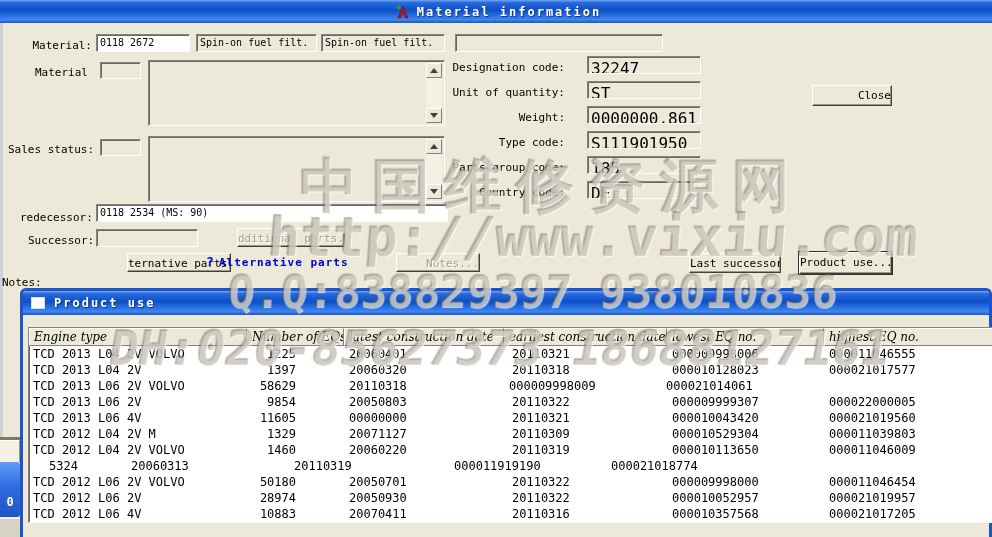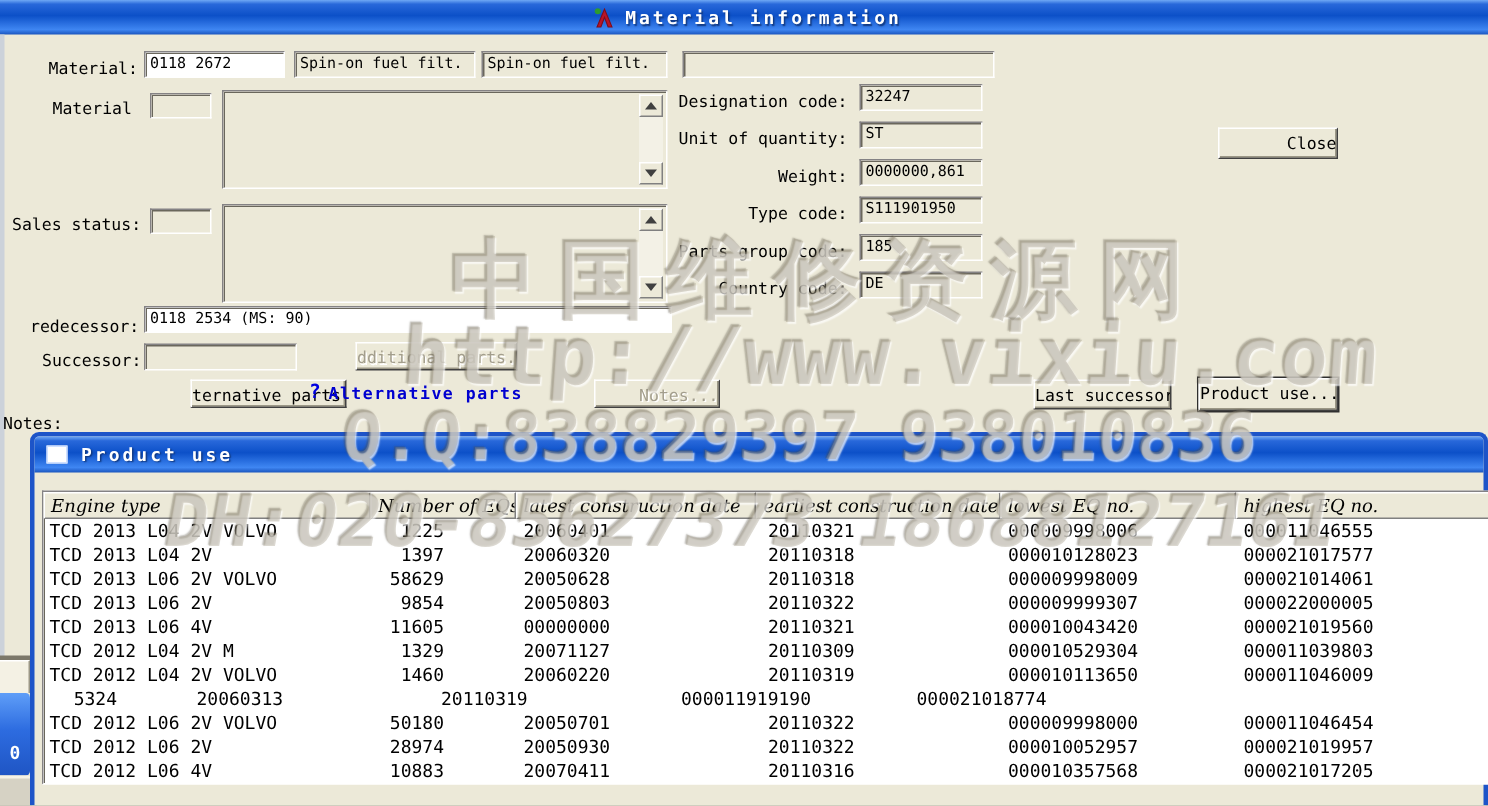--- a/index.html
+++ b/index.html
@@ -56,22 +56,22 @@
   .btn.disabled { color:#a39e8d; text-shadow:1px 1px 0 #fff; }
   .btn.focused { box-shadow:0 0 0 1px #2f2f2f, inset -1px -1px 0 #9b9786; }
   .help-q { position:absolute; color:#0000e0; font-weight:bold; font-size:13px; }
   .help-link { position:absolute; color:#0000d0; font-weight:bold; font-size:11px; letter-spacing:1px; white-space:nowrap; }
 
   
   #right-fields { position:absolute; left:455px; top:55px; width:230px; }
   .rf-row { position:relative; height:25px; }
   .rf-label { position:absolute; right:120px; top:6px; white-space:nowrap; }
   .rf-value {
-    position:absolute; left:118px; top:1px; width:82px; height:18px;
-    background:#ece9d8; padding:2px 3px; font-size:10px;
+    position:absolute; left:132px; top:1px; width:114px; height:18px;
+    background:#ece9d8; padding:2px 3px; font-size:16px;
     border:1px solid #848284; border-bottom-color:#fff; border-right-color:#fff;
     box-shadow:inset 1px 1px 0 #6a675c; white-space:nowrap; overflow:hidden;
   }
 
   
   .product-window {
     position:absolute; left:20px; top:288px; width:972px; height:249px;
     background:#ece9d8; border:3px solid #1d54c8; border-bottom:none;
     border-radius:6px 6px 0 0;
   }
@@ -237,21 +237,20 @@
             <div class="td c0">TCD 2013 L04 2V</div>
             <div class="td c1">1397</div>
             <div class="td c2">20060320</div>
             <div class="td c3">20110318</div>
             <div class="td c4">000010128023</div>
             <div class="td c5">000021017577</div>
           </div>
           <div class="tr">
             <div class="td c0">TCD 2013 L06 2V VOLVO</div>
             <div class="td c1">58629</div>
-            <div class="td c2">20050628</div>
             <div class="td c3">20110318</div>
             <div class="td c4">000009998009</div>
             <div class="td c5">000021014061</div>
           </div>
           <div class="tr">
             <div class="td c0">TCD 2013 L06 2V</div>
             <div class="td c1">9854</div>
             <div class="td c2">20050803</div>
             <div class="td c3">20110322</div>
             <div class="td c4">000009999307</div>

